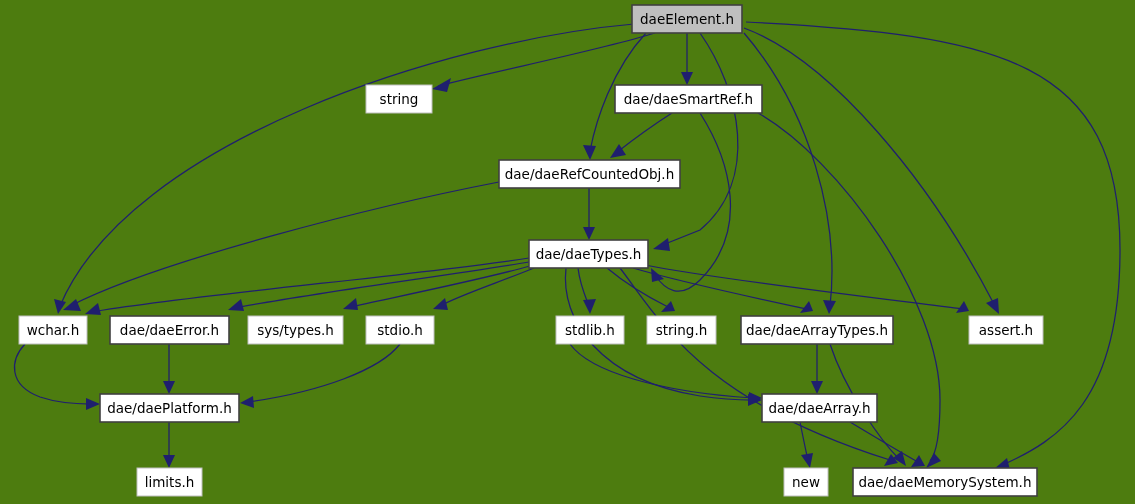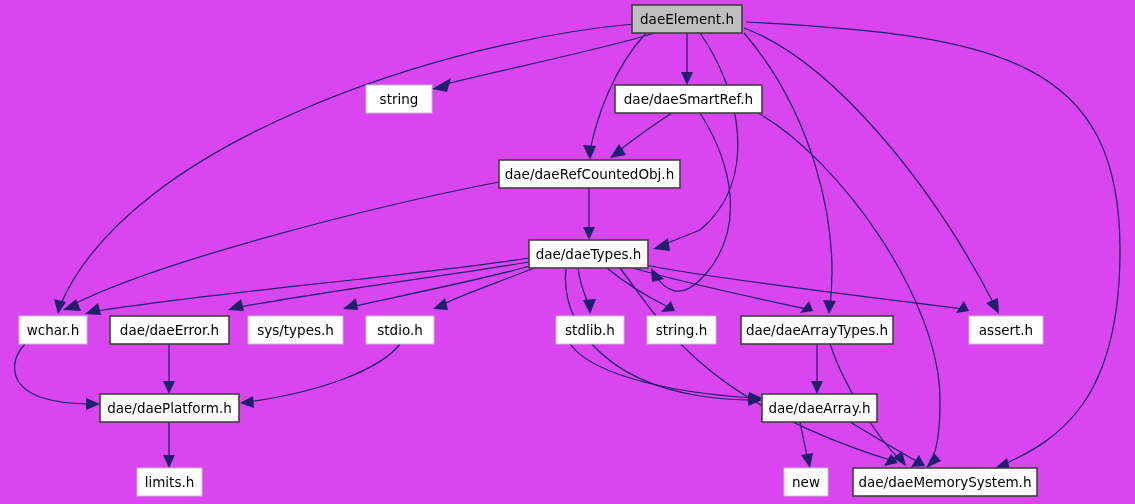--- a/index.html
+++ b/index.html
@@ -4,21 +4,21 @@
 <style>
   html, body {
     margin: 0;
     padding: 0;
     background: #ffffff;
   }
   #graph-wrap {
     position: relative;
     width: 1135px;
     height: 504px;
-    background: #d946ef;
+    background: #4d7c0f;
     overflow: hidden;
     font-family: "DejaVu Sans", sans-serif;
   }
   svg#dep-graph {
     display: block;
     width: 1135px;
     height: 504px;
   }
   .node-box {
     fill: #ffffff;

